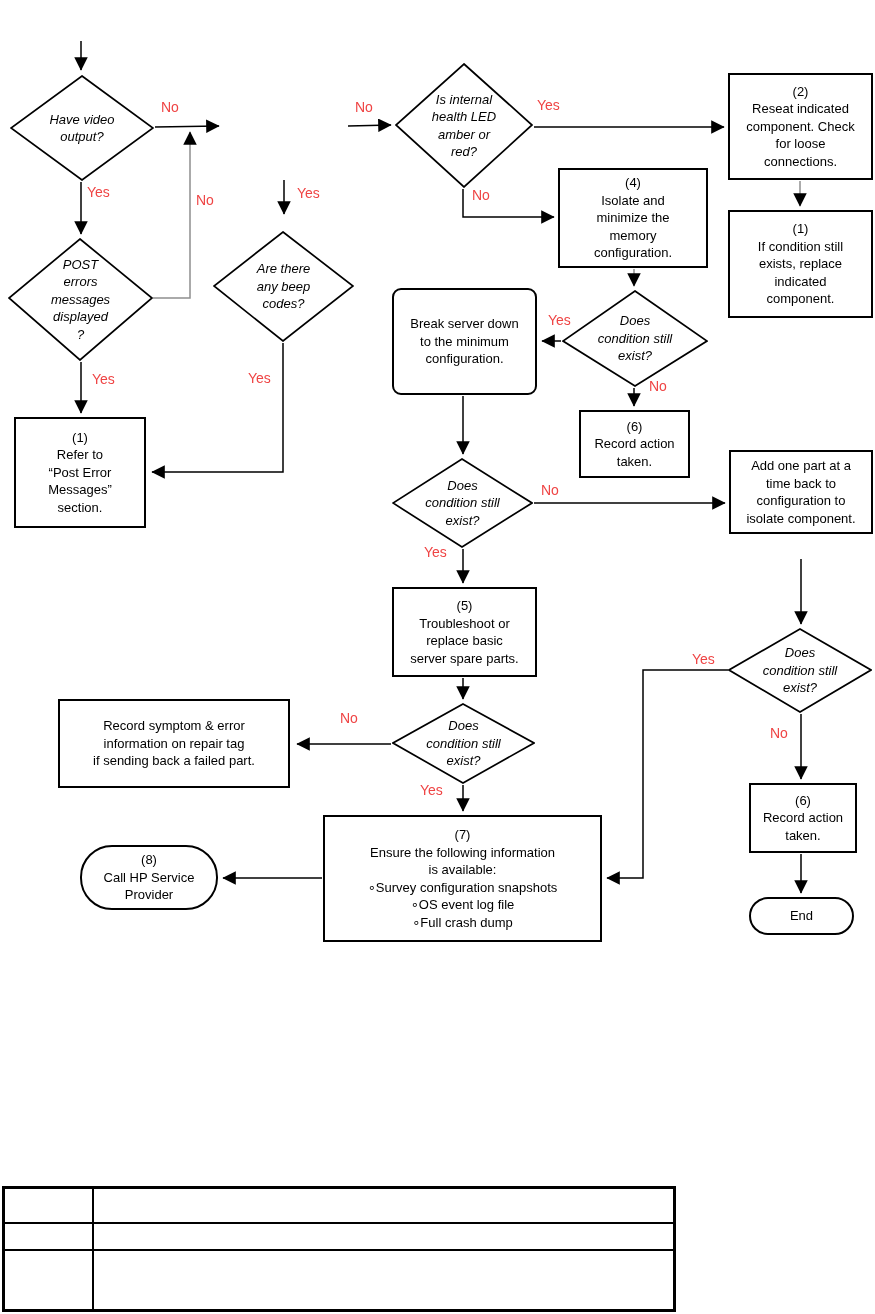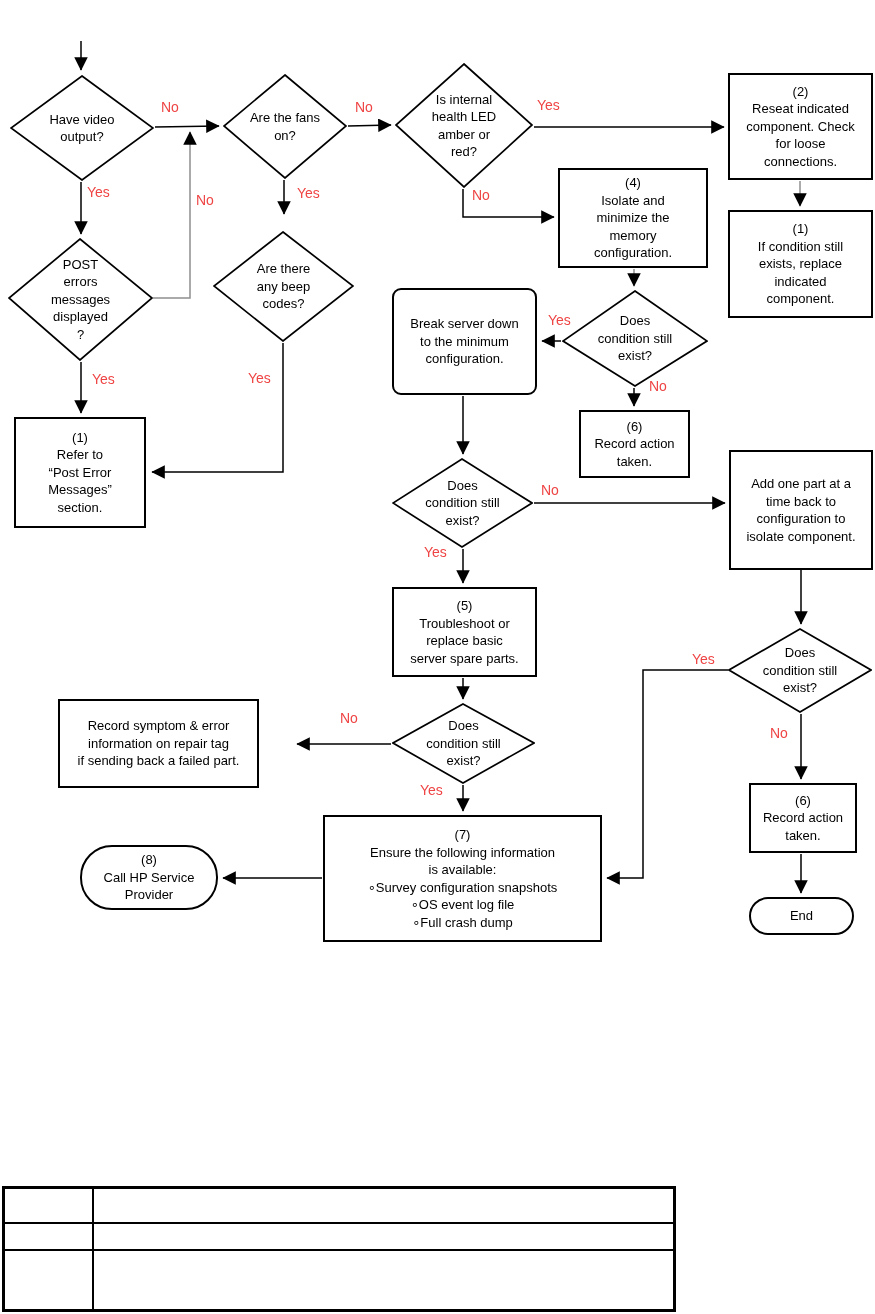--- a/index.html
+++ b/index.html
@@ -3,21 +3,21 @@
 <meta charset="utf-8">
 <style>
   html,body{margin:0;padding:0;background:#ffffff;}
   .page{position:relative;width:875px;height:1314px;background:#ffffff;overflow:hidden;
         font-family:"Liberation Sans", sans-serif;color:#000;}
   .wires{position:absolute;left:0;top:0;width:875px;height:1314px;}
   .node{position:absolute;box-sizing:border-box;display:flex;align-items:center;justify-content:center;text-align:center;}
   .node .txt{white-space:pre-line;font-size:13px;line-height:17.5px;color:#000;}
   .process{background:#fff;border:2px solid #000;}
   .terminator{background:#fff;border:2px solid #000;}
-  .diamond{background:transparent;}
+  .diamond{background:transparent;font-style:italic;}
   .diamond svg{position:absolute;left:0;top:0;width:100%;height:100%;}
   .diamond .txt{position:relative;}
   .tick{position:absolute;top:0;bottom:0;width:1.5px;background:#8f8f8f;}
   .edge-label{position:absolute;font-size:14px;line-height:14px;color:#ef4444;}
   .ref-table{position:absolute;left:2px;top:1186px;width:674px;height:126px;border:3px solid #000;
              box-sizing:border-box;display:grid;grid-template-columns:89px 1fr;grid-template-rows:35px 27px 1fr;background:#fff;}
   .ref-table .cell{box-sizing:border-box;}
   .ref-table .c1{border-right:2px solid #000;}
   .ref-table .r1,.ref-table .r2{border-bottom:2px solid #000;}
 </style>
@@ -84,27 +84,20 @@
   </div>
 
   <div class="node diamond" style="left:10px;top:75px;width:144px;height:106px;">
     <svg viewBox="0 0 144 106" preserveAspectRatio="none">
         <polygon points="72,1 143,53 72,105 1,53" fill="#fff" stroke="#000" stroke-width="1.7" vector-effect="non-scaling-stroke"></polygon>
       </svg>
     <span class="txt">Have video
 output?</span>
   </div>
 
-  <div class="node diamond" style="left:223px;top:74px;width:124px;height:105px;">
-    <svg viewBox="0 0 124 105" preserveAspectRatio="none">
-        <polygon points="62,1 123,52 62,104 1,52" fill="#fff" stroke="#000" stroke-width="1.7" vector-effect="non-scaling-stroke"></polygon>
-      </svg>
-    <span class="txt">Are the fans
-on?</span>
-  </div>
 
   <div class="node diamond" style="left:213px;top:231px;width:141px;height:111px;">
     <svg viewBox="0 0 141 111" preserveAspectRatio="none">
         <polygon points="70,1 140,55 70,110 1,55" fill="#fff" stroke="#000" stroke-width="1.7" vector-effect="non-scaling-stroke"></polygon>
       </svg>
     <span class="txt">Are there
 any beep
 codes?</span>
   </div>
 
@@ -191,35 +184,35 @@
 to the minimum
 configuration.</span>
   </div>
 
   <div class="node process" style="left:579px;top:410px;width:111px;height:68px;">
     <span class="txt">(6)
 Record action
 taken.</span>
   </div>
 
-  <div class="node process" style="left:729px;top:450px;width:144px;height:120px;">
+  <div class="node process" style="left:729px;top:450px;width:144px;height:84px;">
     <span class="txt">Add one part at a
 time back to
 configuration to
 isolate component.</span>
   </div>
 
   <div class="node process" style="left:392px;top:587px;width:145px;height:90px;">
     <span class="txt">(5)
 Troubleshoot or
 replace basic
 server spare parts.</span>
   </div>
 
-  <div class="node process" style="left:58px;top:699px;width:201px;height:89px;">
+  <div class="node process" style="left:58px;top:699px;width:232px;height:89px;">
     <span class="txt">Record symptom &amp; error
 information on repair tag
 if sending back a failed part.</span>
   </div>
 
   <div class="node process" style="left:323px;top:815px;width:279px;height:127px;">
     <span class="txt">(7)
 Ensure the following information
 is available:
 ∘Survey configuration snapshots

